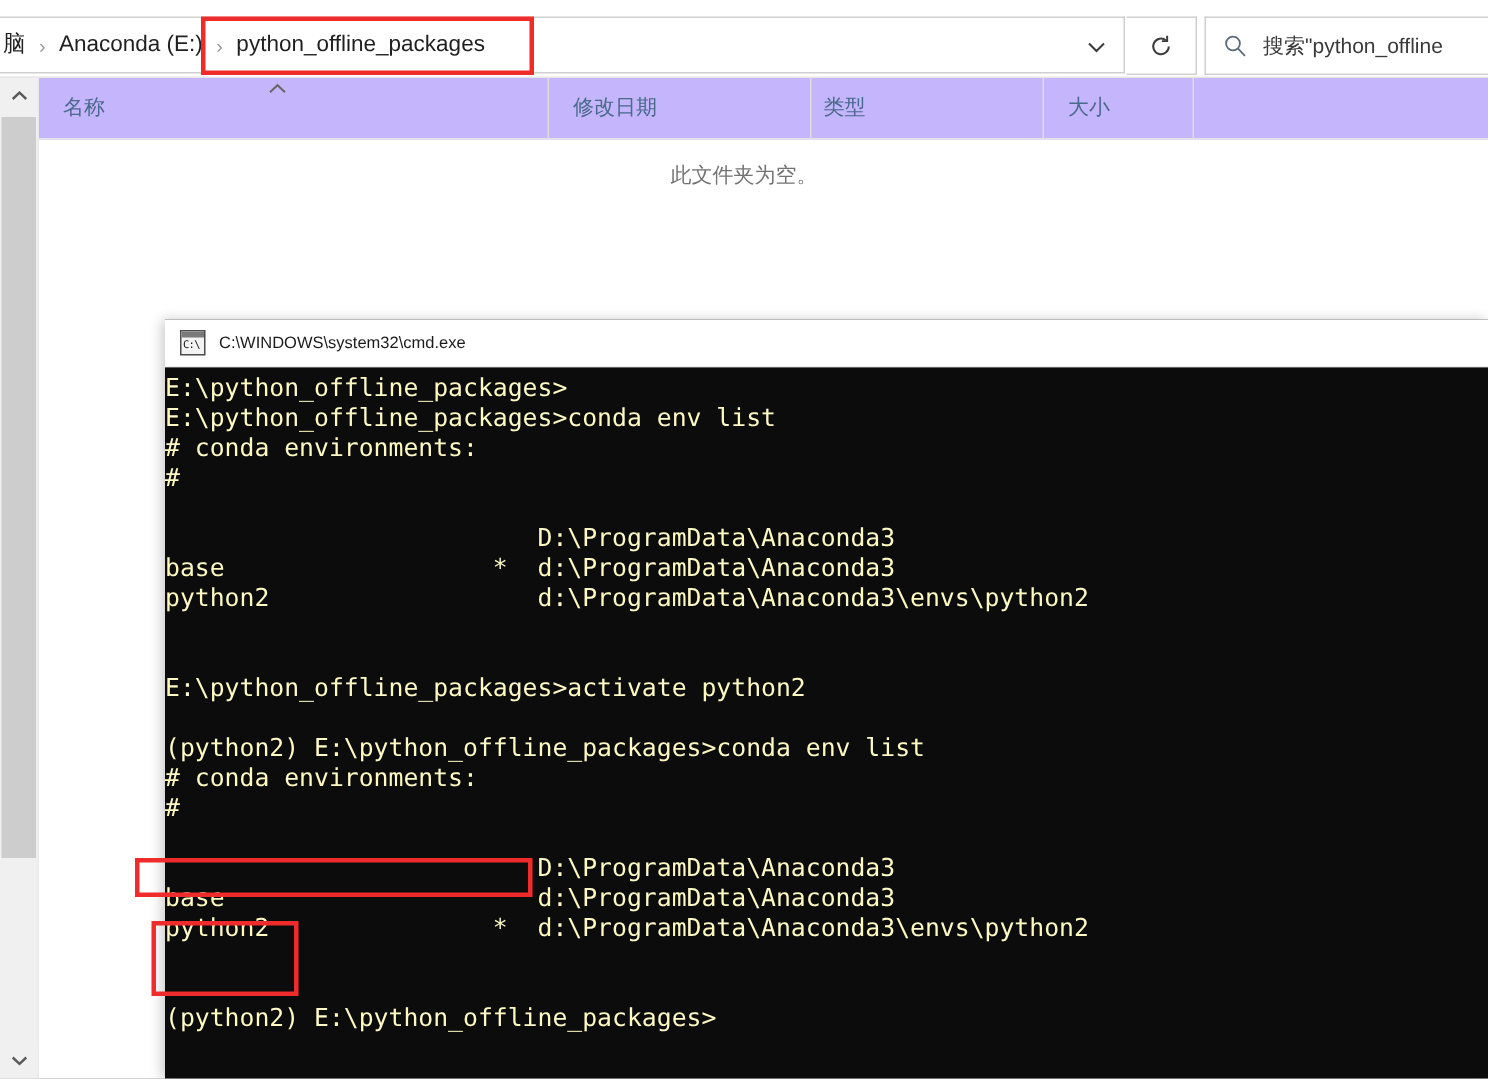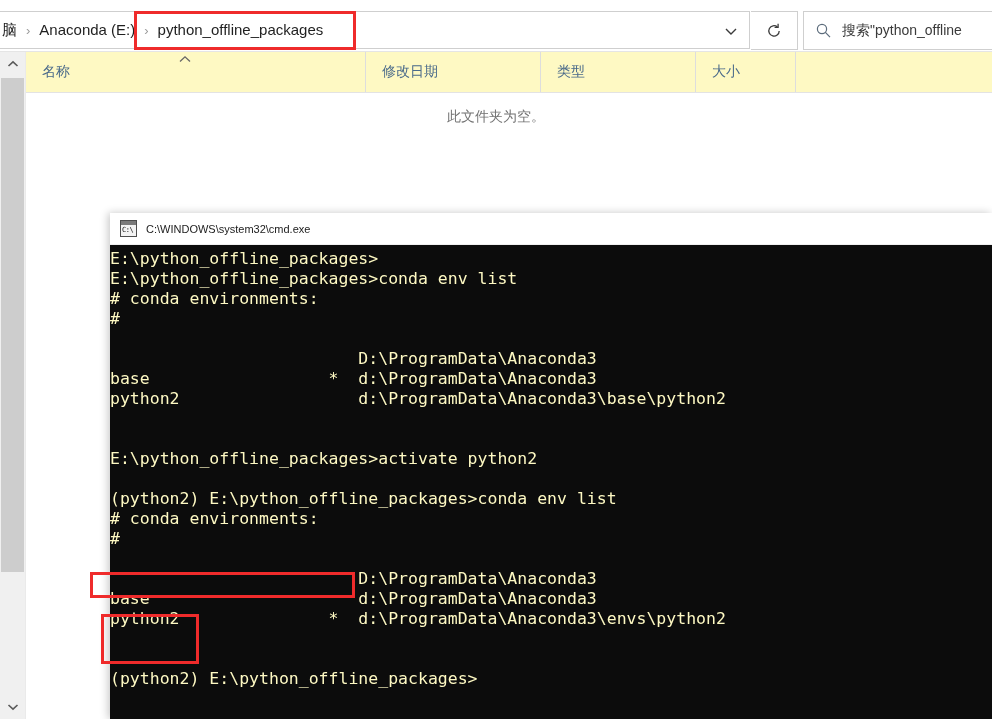--- a/index.html
+++ b/index.html
@@ -106,37 +106,37 @@
     font-size: 14px;
     color: #3a3a3a;
     white-space: nowrap;
   }
 
   
   .colheader {
     position: absolute;
     left: 26px; top: 52px;
     width: 966px; height: 40px;
-    background: #fef9c3;
+    background: #c4b5fd;
     border-bottom: 1px solid #e3e3e3;
   }
   .col {
     position: absolute;
     top: 0; height: 40px;
     display: flex;
     align-items: center;
     font-size: 14px;
     color: #4a6a8a;
     box-sizing: border-box;
     padding-left: 16px;
   }
   .col.sep { border-left: 1px solid #dddddd; }
   .col-name  { left: 0px;   width: 339px; }
   .col-date  { left: 339px; width: 175px; }
-  .col-type  { left: 514px; width: 145px; }
+  .col-type  { left: 514px; width: 145px; padding-left: 8px; }
   .col-size  { left: 669px; width: 110px; }
   .col-blank { left: 769px; width: 197px; }
 
   .sort-caret {
     position: absolute;
     left: 178px; top: 55px;
     font-size: 11px;
     color: #5a5a5a;
     line-height: 1;
   }
@@ -348,21 +348,21 @@
 
     <div class="cmd-console">
       <div class="cmd-console-inner" id="console-lines">
           <div class="cmd-line">E:\python_offline_packages&gt;</div>
           <div class="cmd-line">E:\python_offline_packages&gt;conda env list</div>
           <div class="cmd-line"># conda environments:</div>
           <div class="cmd-line">#</div>
           <div class="cmd-line"></div>
           <div class="cmd-line">                         D:\ProgramData\Anaconda3</div>
           <div class="cmd-line">base                  *  d:\ProgramData\Anaconda3</div>
-          <div class="cmd-line">python2                  d:\ProgramData\Anaconda3\base\python2</div>
+          <div class="cmd-line">python2                  d:\ProgramData\Anaconda3\envs\python2</div>
           <div class="cmd-line"></div>
           <div class="cmd-line"></div>
           <div class="cmd-line">E:\python_offline_packages&gt;activate python2</div>
           <div class="cmd-line"></div>
           <div class="cmd-line">(python2) E:\python_offline_packages&gt;conda env list</div>
           <div class="cmd-line"># conda environments:</div>
           <div class="cmd-line">#</div>
           <div class="cmd-line"></div>
           <div class="cmd-line">                         D:\ProgramData\Anaconda3</div>
           <div class="cmd-line">base                     d:\ProgramData\Anaconda3</div>

